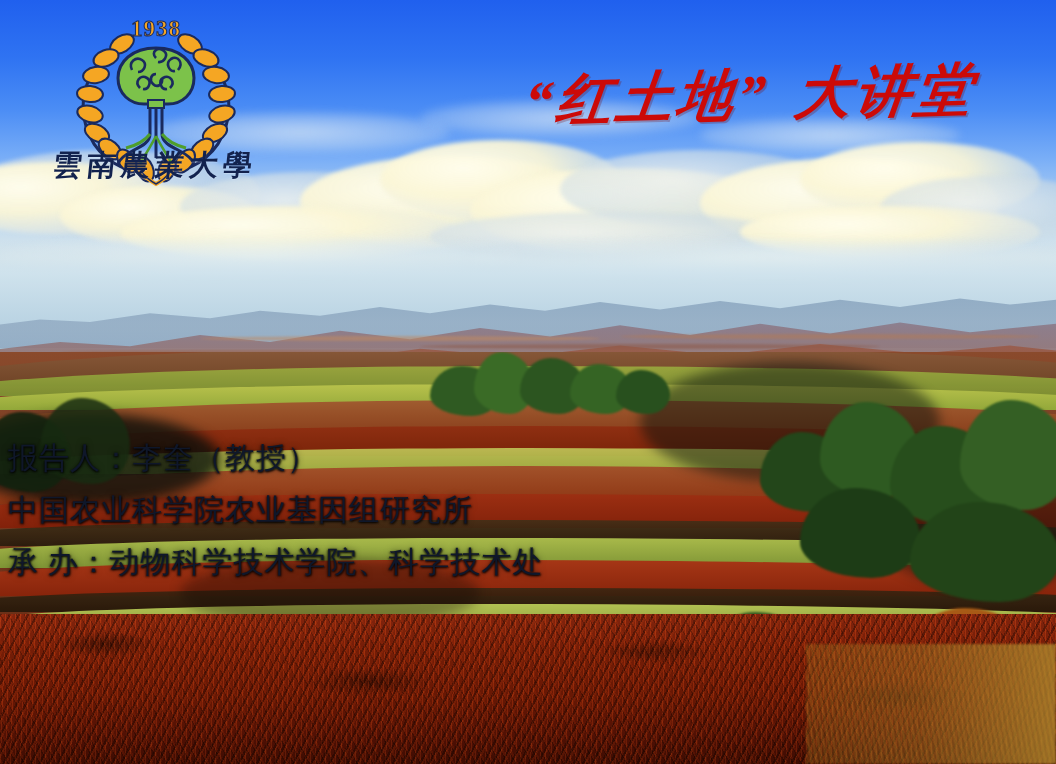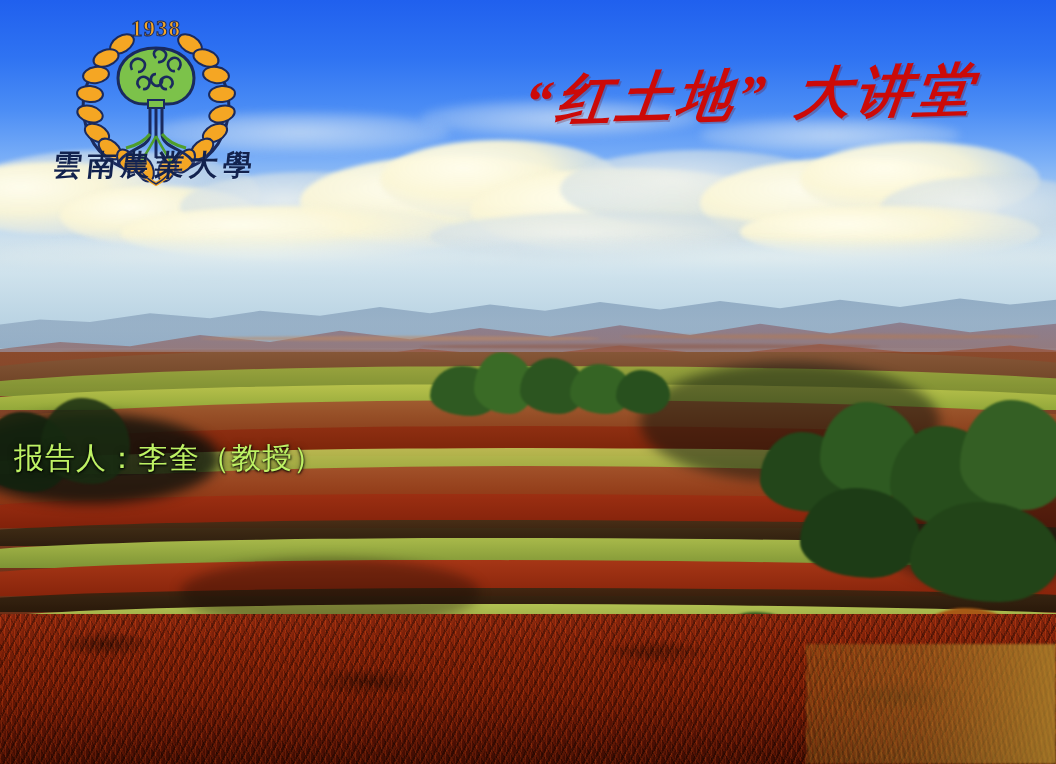--- a/index.html
+++ b/index.html
@@ -173,23 +173,23 @@
     color:#e8120c;
     letter-spacing:2px;
     white-space:nowrap;
     -webkit-text-stroke:1.5px #ffffff;
     paint-order:stroke fill;
     text-shadow:0 0 3px rgba(255,255,255,.75), 2px 2px 2px rgba(120,0,0,.30);
   }
 
   
   .details{
-    position:absolute;left:14px;top:432px;width:700px;
+    position:absolute;left:8px;top:432px;width:700px;
     font-family:"Liberation Serif","DejaVu Serif",serif;
-    color:#bef264;
+    color:#0f172a;
   }
   .details .line{
     font-size:30px;
     line-height:52px;
     white-space:nowrap;
     text-shadow:
       1px 1px 2px rgba(0,0,0,.75),
       -1px 1px 2px rgba(0,0,0,.55),
       0 0 6px rgba(0,0,0,.5);
     letter-spacing:1px;
@@ -354,15 +354,17 @@
 
   <div class="uni-name">雲南農業大學</div>
 
   <div class="forum">
     <span>“红土地”</span><span class="gap"></span><span>大讲堂</span>
   </div>
 
 
   <div class="details">
     <div class="line">报告人：李奎（教授）</div>
+    <div class="line">中国农业科学院农业基因组研究所</div>
+    <div class="line">承 办：动物科学技术学院、科学技术处</div>
   </div>
 
 </div>
 
 </body></html>

